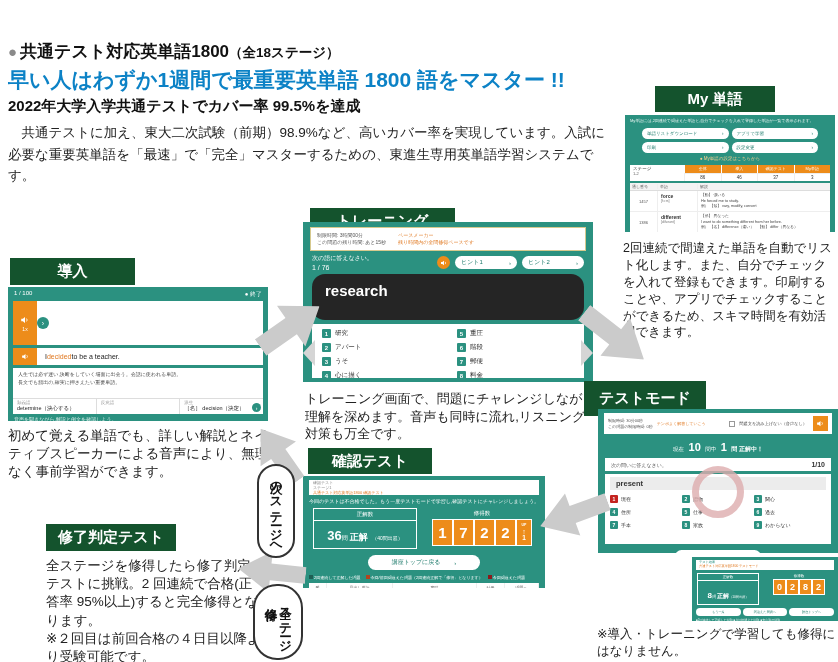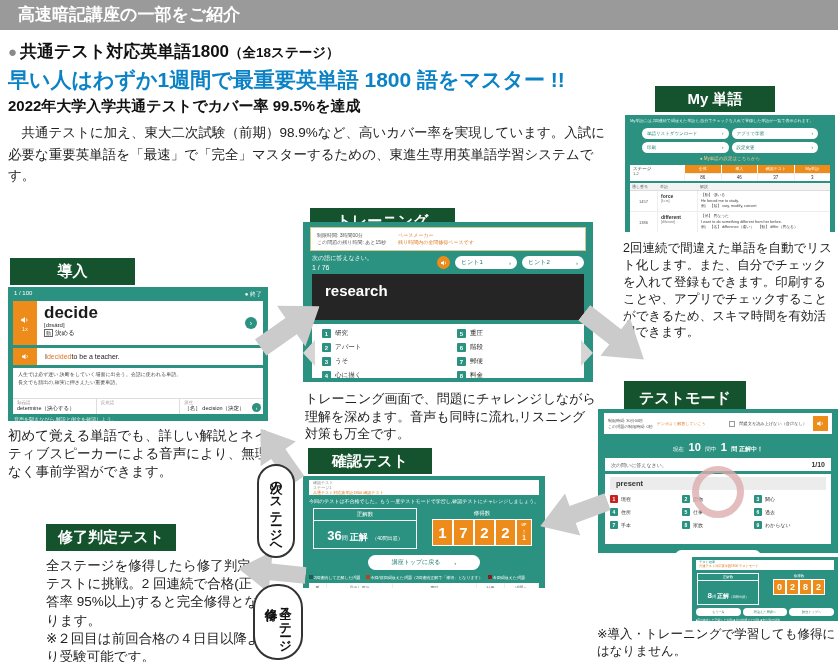--- a/index.html
+++ b/index.html
@@ -60,21 +60,21 @@
   .tr-banner { margin:5px 7px 0; background:#fff; border:1px solid #d6c98e; height:24px;
     display:flex; align-items:center; padding:0 6px; gap:12px; }
   .tr-limit { font-size:5px; color:#555; line-height:1.5; }
   .tr-pace { font-size:5px; color:#e07820; line-height:1.5; }
   .tr-prow { display:flex; align-items:center; padding:3px 9px 0; }
   .tr-pl { flex:1; color:#fff; }
   .tr-prompt { font-size:6px; }
   .tr-counter { font-size:7px; margin-top:1px; }
   .tr-pr { display:flex; align-items:center; gap:5px; }
   .tr-hint { width:62px; height:13px; border-radius:7px; font-size:6px; justify-content:space-between; padding:0 6px; }
-  .tr-black { margin:3px 9px 0; background:#252525; height:46px; color:#fff; font-size:15px; font-weight:bold; padding:8px 0 0 13px; }
+  .tr-black { margin:3px 9px 0; background:#252525; height:46px; color:#fff; font-size:15px; font-weight:bold; padding:8px 0 0 13px;border-radius:13px; }
   .tr-opts { margin:4px 9px 0; background:#fff; height:54px; overflow:hidden; padding:4px 10px;
     display:grid; grid-template-columns:1fr 1fr; column-gap:18px; row-gap:3px;
     grid-auto-flow:column; grid-template-rows:repeat(4,11px); }
   .tr-opt { display:flex; align-items:center; gap:4px; font-size:6.5px; color:#333; }
   .nsq { width:9px; height:9px; background:#2b9180; color:#fff; font-size:6px; font-weight:bold;
     display:flex; align-items:center; justify-content:center; border-radius:1px; flex:none; }
   .tr-chev { position:absolute; width:12px; height:26px; background:#d5d5d5; top:118px; }
   .tr-chevL { left:0; clip-path:polygon(100% 0,0 50%,100% 100%); }
   .tr-chevR { right:0; clip-path:polygon(0 0,100% 50%,0 100%); }
 
@@ -170,21 +170,20 @@
     font-weight:bold; display:flex; align-items:center; justify-content:center; }
   .rs-btns { margin:3px 4px 0; display:flex; gap:2px; }
   .rs-btn { flex:1; height:8px; border-radius:4px; font-size:3.2px; }
   .rs-legend { margin:2px 4px 0; font-size:3px; color:#e8f4f0; white-space:nowrap; overflow:hidden; }
 </style>
 </head>
 <body>
 
 <div class="canvas">
 
-  <div class="abs header-bar">高速暗記講座の一部をご紹介</div>
   <div class="abs sec-heading">
     <span class="bullet">●</span><span>共通テスト対応英単語1800</span><span class="heading-note">（全18ステージ）</span>
   </div>
   <div class="abs headline">早い人はわずか1週間で最重要英単語 1800 語をマスター !!</div>
   <div class="abs subheadline">2022年大学入学共通テストでカバー率 99.5%を達成</div>
   <div class="abs paragraph">　共通テストに加え、東大二次試験（前期）98.9%など、高いカバー率を実現しています。入試に必要な重要英単語を「最速」で「完全」マスターするための、東進生専用英単語学習システムです。</div>
 
   <div class="abs label-blue" style="left:655px;top:86px;width:120px;height:26px;">My 単語</div>
   <div class="abs shot" style="left:625px;top:115px;width:210px;height:117px;">
     <div class="my-note">My単語には,2回連続で間違えた単語と,自分でチェックを入れて登録した単語が一覧で表示されます。</div>
@@ -338,25 +337,20 @@
       <span>● 終了</span>
     </div>
     <div class="in-card1">
       <div class="in-orange">
         <svg viewBox="0 0 24 24" width="10" height="10">
             <path fill="#fff" d="M3 9v6h4l5 4V5L7 9z"></path>
             <path fill="none" stroke="#fff" stroke-width="2" d="M15.5 8.5a5 5 0 0 1 0 7"></path>
           </svg>
         <span class="in-rate">1x</span>
       </div>
-      <div class="in-main">
-        <div class="in-word">decide</div>
-        <div class="in-pron">[dɪsáɪd]</div>
-        <div class="in-meaning"><span class="in-pos">動</span><span>決める</span></div>
-      </div>
       <div class="in-c1r">
           <div class="gcirc">›</div>
         </div>
     </div>
     <div class="in-card2">
       <div class="in-orange" style="width:24px;">
         <svg viewBox="0 0 24 24" width="9" height="9">
             <path fill="#fff" d="M3 9v6h4l5 4V5L7 9z"></path>
             <path fill="none" stroke="#fff" stroke-width="2" d="M15.5 8.5a5 5 0 0 1 0 7"></path>
           </svg>
@@ -385,21 +379,21 @@
           <div class="in-colh">派生</div>
           <div class="in-colv">［名］ decision（決定）</div>
           <div class="gcirc in-gc">›</div>
         </div>
       </div>
     </div>
     <div class="in-footer">音声を聞きながら,解説と例文を確認しよう。</div>
   </div>
   <div class="abs caption" style="left:8px;top:427px;width:264px;font-size:13.5px;">初めて覚える単語でも、詳しい解説とネイティブスピーカーによる音声により、無理なく事前学習ができます。</div>
 
-  <div class="abs label-blue" style="left:624px;top:381px;width:122px;height:35px;font-family:Liberation Mono, monospace;">テストモード</div>
+  <div class="abs label-blue" style="left:584px;top:381px;width:122px;height:35px;font-family:Liberation Mono, monospace;">テストモード</div>
   <div class="abs shot" style="left:598px;top:409px;width:240px;height:144px;">
     <div class="tm-banner">
       <div class="tm-limit">
         <div>制限時間: 30分00秒</div>
         <div>この問題の制限時間: 0秒</div>
       </div>
       <div class="tm-pace">テンポよく解答していこう</div>
       <div class="tm-check"></div>
       <div class="tm-chklabel">問題文を読み上げない（音声なし）</div>
       <div class="tm-spk">

